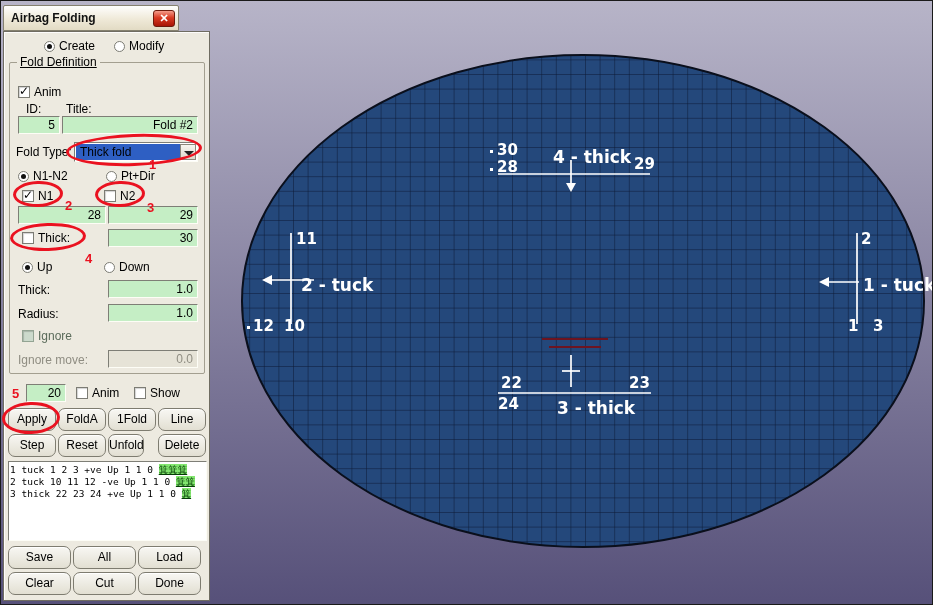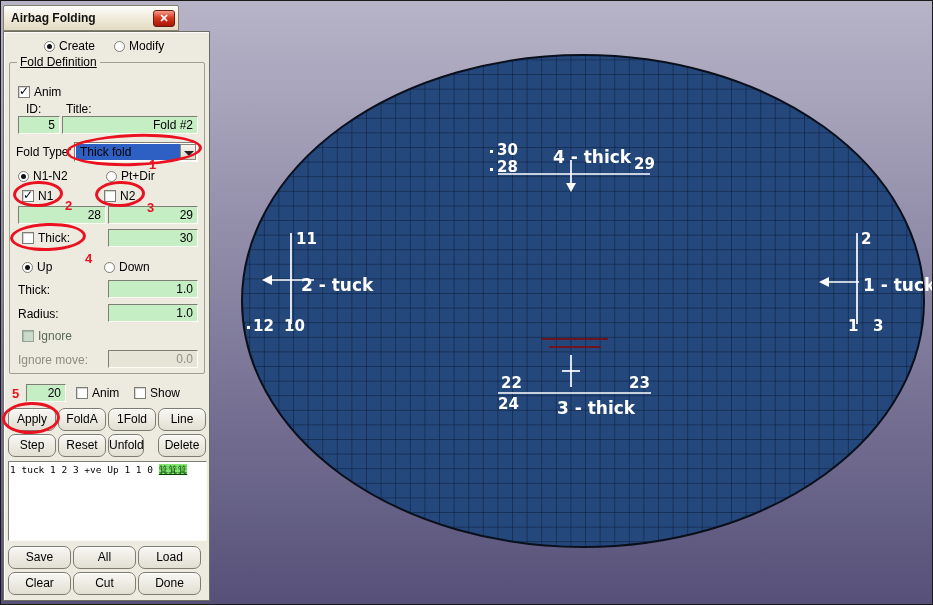--- a/index.html
+++ b/index.html
@@ -247,20 +247,22 @@
     <div class="btn" style="left:104px;top:376px;width:48px">1Fold</div>
     <div class="btn" style="left:154px;top:376px;width:48px">Line</div>
 
     <div class="btn" style="left:4px;top:402px;width:48px">Step</div>
     <div class="btn" style="left:54px;top:402px;width:48px">Reset</div>
     <div class="btn" style="left:104px;top:402px;width:36px">Unfold</div>
     <div class="btn" style="left:154px;top:402px;width:48px">Delete</div>
 
     <div class="listbox">
       <div class="listrow"><span>1 tuck 1 2 3 +ve Up 1 1 0 </span><span class="tail">箕箕箕</span></div>
+      <div class="listrow"><span>2 tuck 10 11 12 -ve Up 1 1 0 </span><span class="tail">箕箕</span></div>
+      <div class="listrow"><span>3 thick 22 23 24 +ve Up 1 1 0 </span><span class="tail">箕</span></div>
     </div>
 
     <div class="btn" style="left:4px;top:514px;width:63px">Save</div>
     <div class="btn" style="left:69px;top:514px;width:63px">All</div>
     <div class="btn" style="left:134px;top:514px;width:63px">Load</div>
 
     <div class="btn" style="left:4px;top:540px;width:63px">Clear</div>
     <div class="btn" style="left:69px;top:540px;width:63px">Cut</div>
     <div class="btn" style="left:134px;top:540px;width:63px">Done</div>
   </div>

